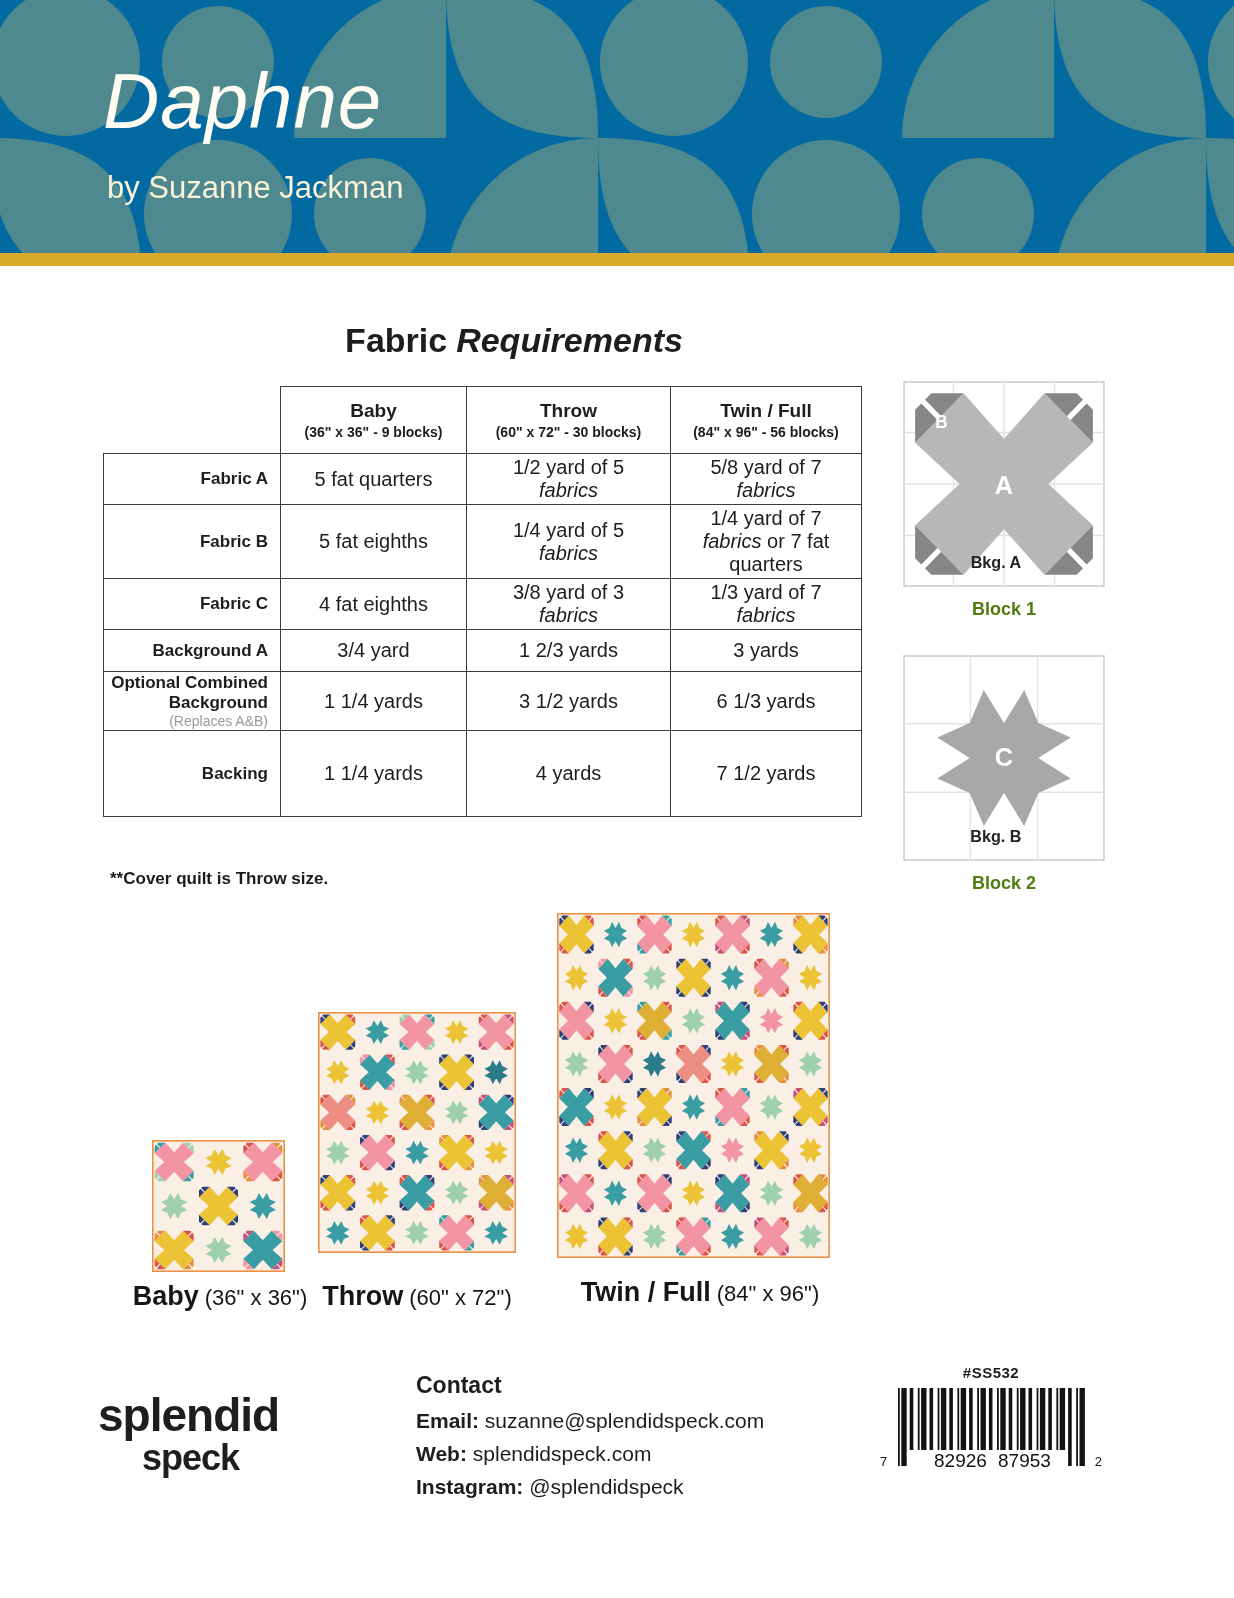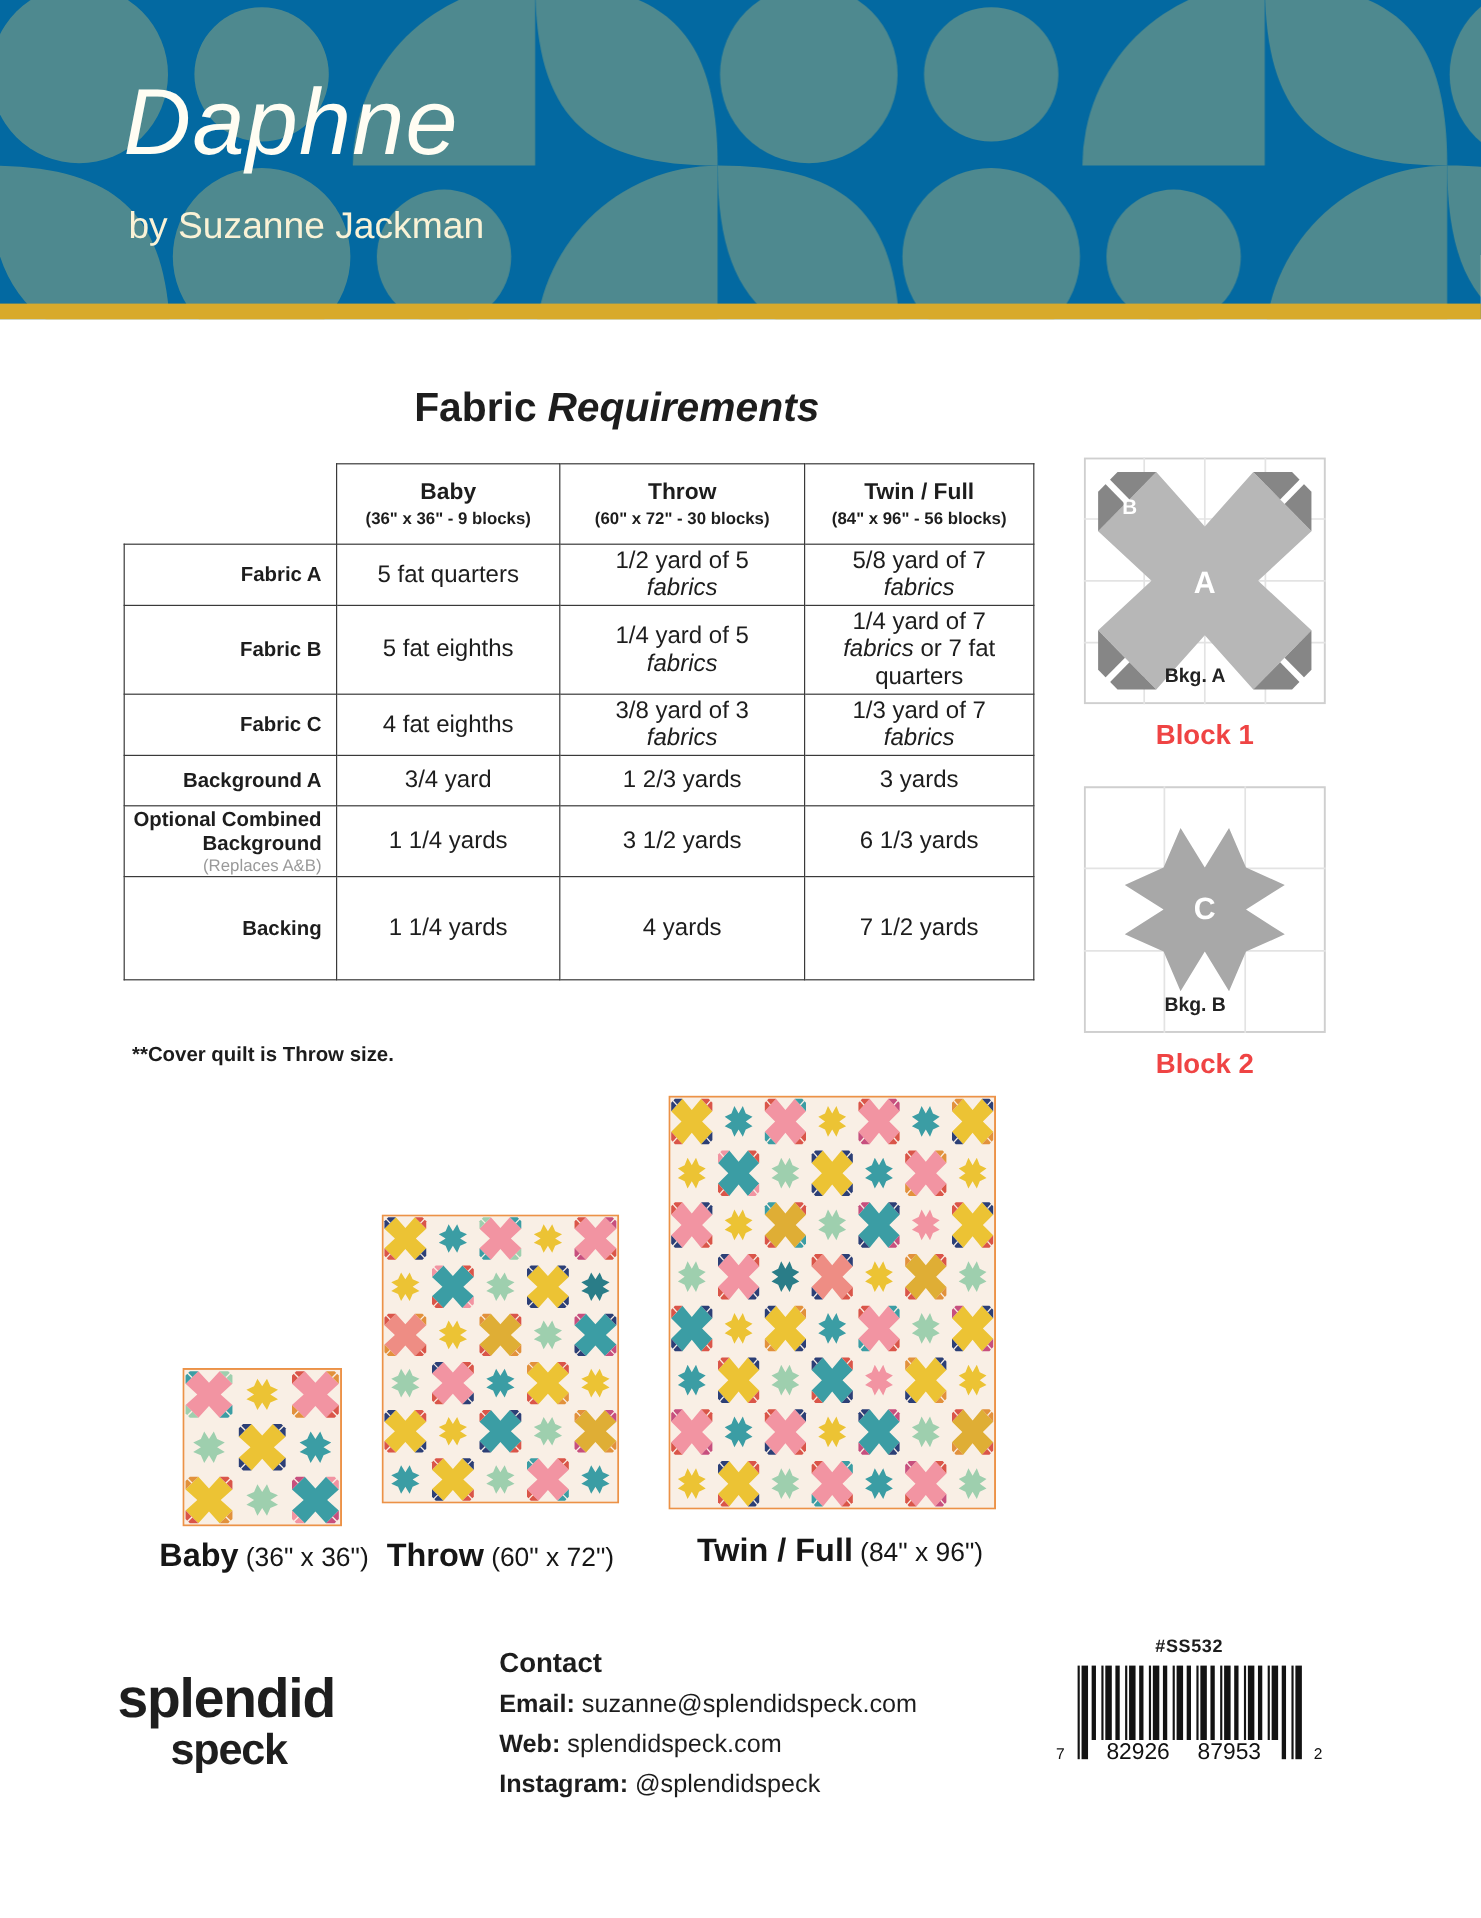--- a/index.html
+++ b/index.html
@@ -36,21 +36,21 @@
   tbody tr:nth-child(6){height:86px;}
   tbody tr:nth-child(7){height:44px;}
   tbody tr:nth-child(8){height:44px;}
   .rnote{color:#9a9a9a;font-weight:normal;font-size:14px;}
   .footnote{position:absolute;left:110px;top:869px;font-size:17px;font-weight:600;color:#1c1c1c;}
   
   .blockfig{position:absolute;width:202px;text-align:center;}
   #fig1{left:903px;top:381px;}
   #fig2{left:903px;top:655px;}
   svg.diagram{width:202px;height:206px;display:block;}
-  .block-caption{font-size:23px;font-weight:bold;color:#ef4444;margin-top:12px;}
+  .block-caption{font-size:18px;font-weight:bold;color:#4d7c0f;margin-top:12px;}
   .dlA{fill:#ffffff;font-size:12.5px;font-weight:bold;text-anchor:middle;}
   .dlB{fill:#ffffff;font-size:8.5px;font-weight:bold;text-anchor:middle;}
   .dlBkg{fill:#222222;font-size:8px;font-weight:bold;text-anchor:middle;}
   
   .quilt{position:absolute;}
   .quilt-label{position:absolute;text-align:center;color:#161616;white-space:nowrap;}
   .qname{font-weight:bold;font-size:27px;}
   .qdims{font-size:22px;margin-left:6px;}
   #qlabel-0{left:108px;top:1281px;width:224px;}
   #qlabel-1{left:297px;top:1281px;width:240px;}
@@ -62,21 +62,21 @@
   .contact{position:absolute;left:416px;top:1372px;width:400px;}
   .contact-h{font-size:23px;font-weight:bold;margin-bottom:10px;}
   .contact-line{font-size:21px;margin-bottom:9px;}
   .barcode{position:absolute;left:885px;top:1364px;width:212px;}
   .sku{text-align:center;font-size:15px;font-weight:600;letter-spacing:0.5px;}
   .bars-holder{position:relative;width:190px;margin:6px auto 0;}
   .bars-holder svg{display:block;}
   .bcd{position:absolute;font-size:13px;color:#111;}
   .bcd.big{font-size:19px;background:#ffffff;padding:0 4px;}
   .d0{left:-16px;bottom:-2px;}
-  .d1{left:22px;bottom:-5px;text-align:right;}
+  .d1{left:34px;bottom:-5px;text-align:right;}
   .d2{left:98px;bottom:-5px;}
   .d3{right:-16px;bottom:-2px;}
 </style>
 </head>
 <body>
 
 <div class="header" style="background: #0369a1;">
   <svg class="pattern" id="hdr-pattern-svg" width="1234" height="266">
     <g id="hdr-pattern" fill="#efd06a" opacity="0.32">
         <circle cx="66" cy="62" r="74"></circle>

